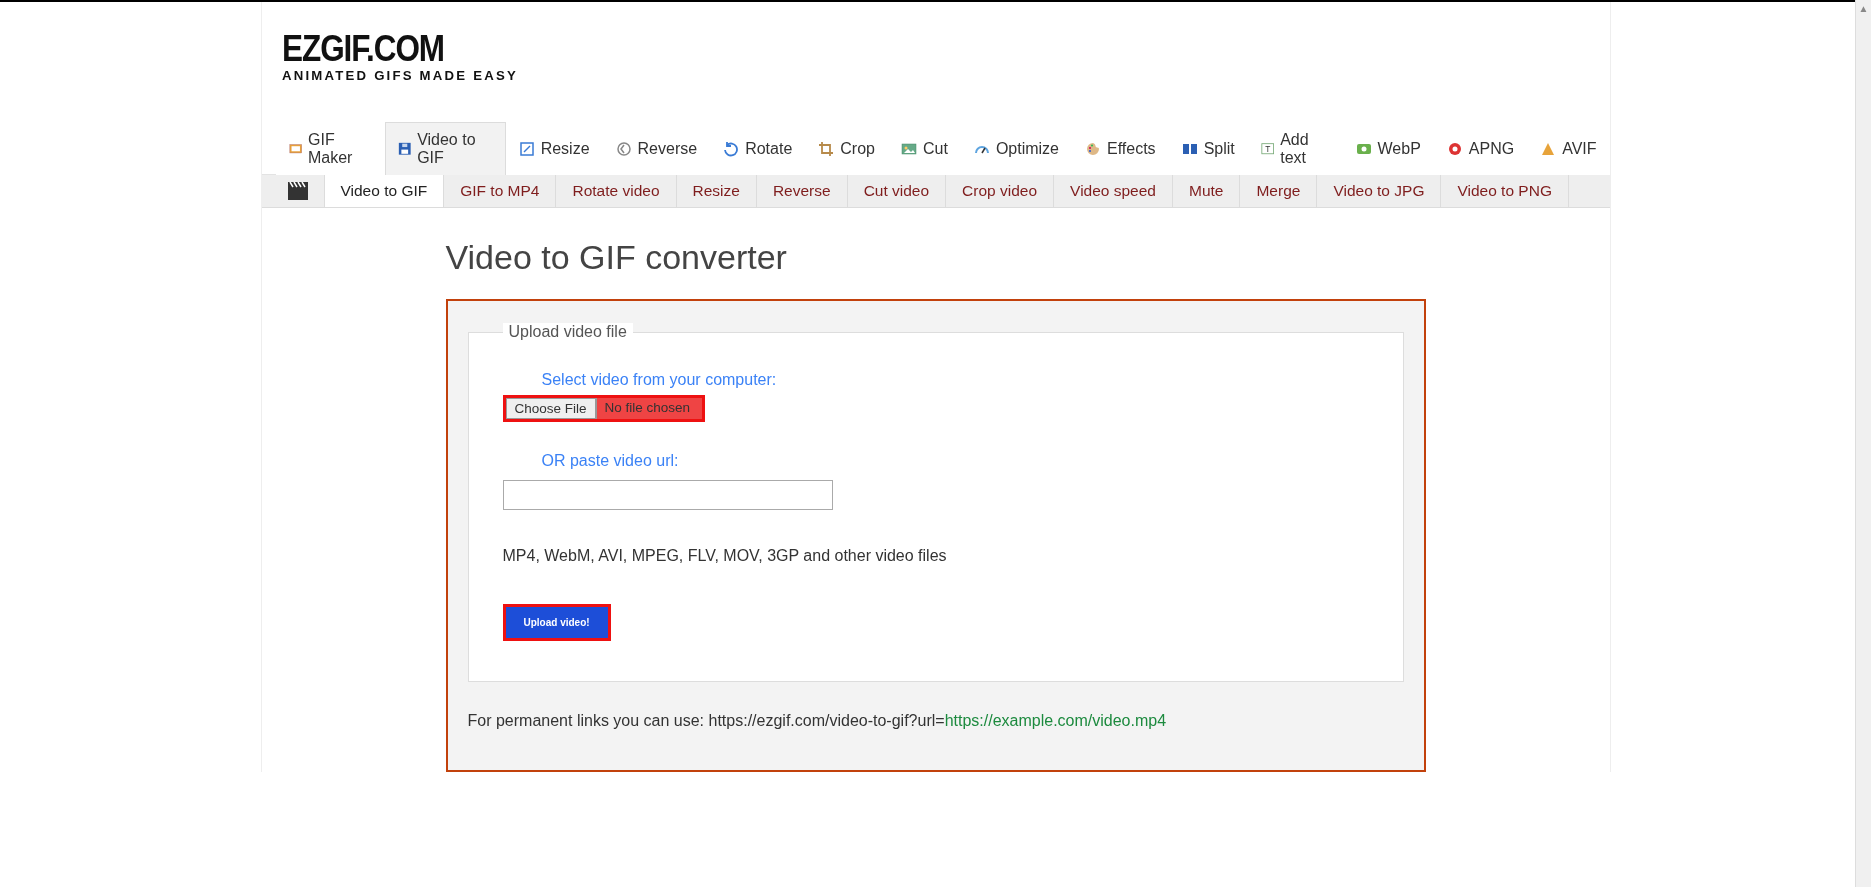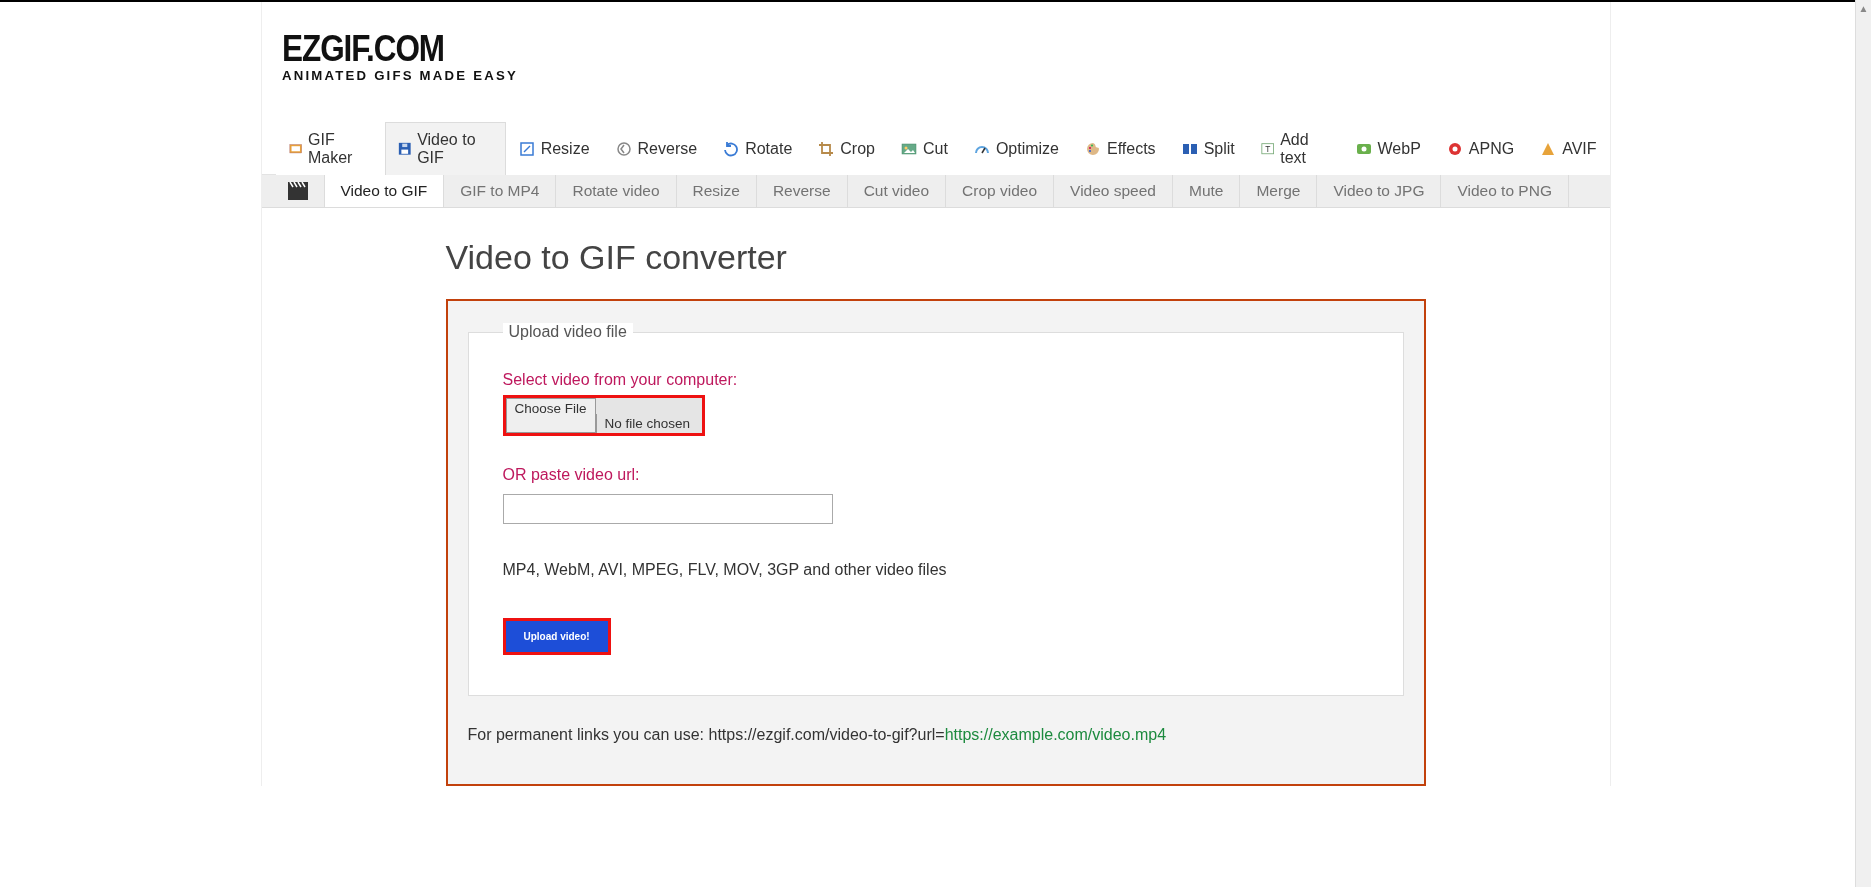--- a/index.html
+++ b/index.html
@@ -79,21 +79,21 @@
     align-items: center;
     justify-content: center;
     padding: 6px 16px 6px 12px;
     color: #333;
     background: #eeeeee;
     border-right: 1px solid #dcdcdc;
   }
   .nav-secondary .sub-item {
     padding: 7px 16px;
     font-size: 15.5px;
-    color: #737373;
+    color: #7f1d1d;
     cursor: pointer;
     border-right: 1px solid #dcdcdc;
     background: #eeeeee;
   }
   .nav-secondary .sub-item.active {
     background: #fff;
     color: #222;
   }
   .main {
     width: 980px;
@@ -117,40 +117,39 @@
     background: #fff;
     padding: 30px 34px 40px 34px;
     margin: 18px 0 0 0;
   }
   legend {
     padding: 0 6px;
     font-size: 16px;
     color: #555;
     background: #fff;
   }
-  .form-label { font-size: 16px; color: #be185d; margin-bottom: 6px; }
+  .form-label { font-size: 16px; color: #3b82f6; margin-bottom: 6px; margin-left: 39px; }
   .file-row {
     display: inline-flex;
     border: 3px solid #e11;
     margin-bottom: 30px;
-    background: #e5e5e5;
+    background: #ef4444;
   }
   .file-btn {
     padding: 2px 8px;
     background: #efefef;
     border: 1px solid #999;
     font-size: 13.5px;
     cursor: pointer;
   }
   .file-status {
     padding: 2px 12px 2px 8px;
     font-size: 13.5px;
     border-left: 1px solid #999;
     color: #333;
-    margin-top: 16px;
   }
   .url-input {
     width: 330px;
     height: 30px;
     border: 1px solid #aaa;
     padding: 3px 6px;
     font-size: 14px;
     margin-top: 10px;
     display: block;
   }

